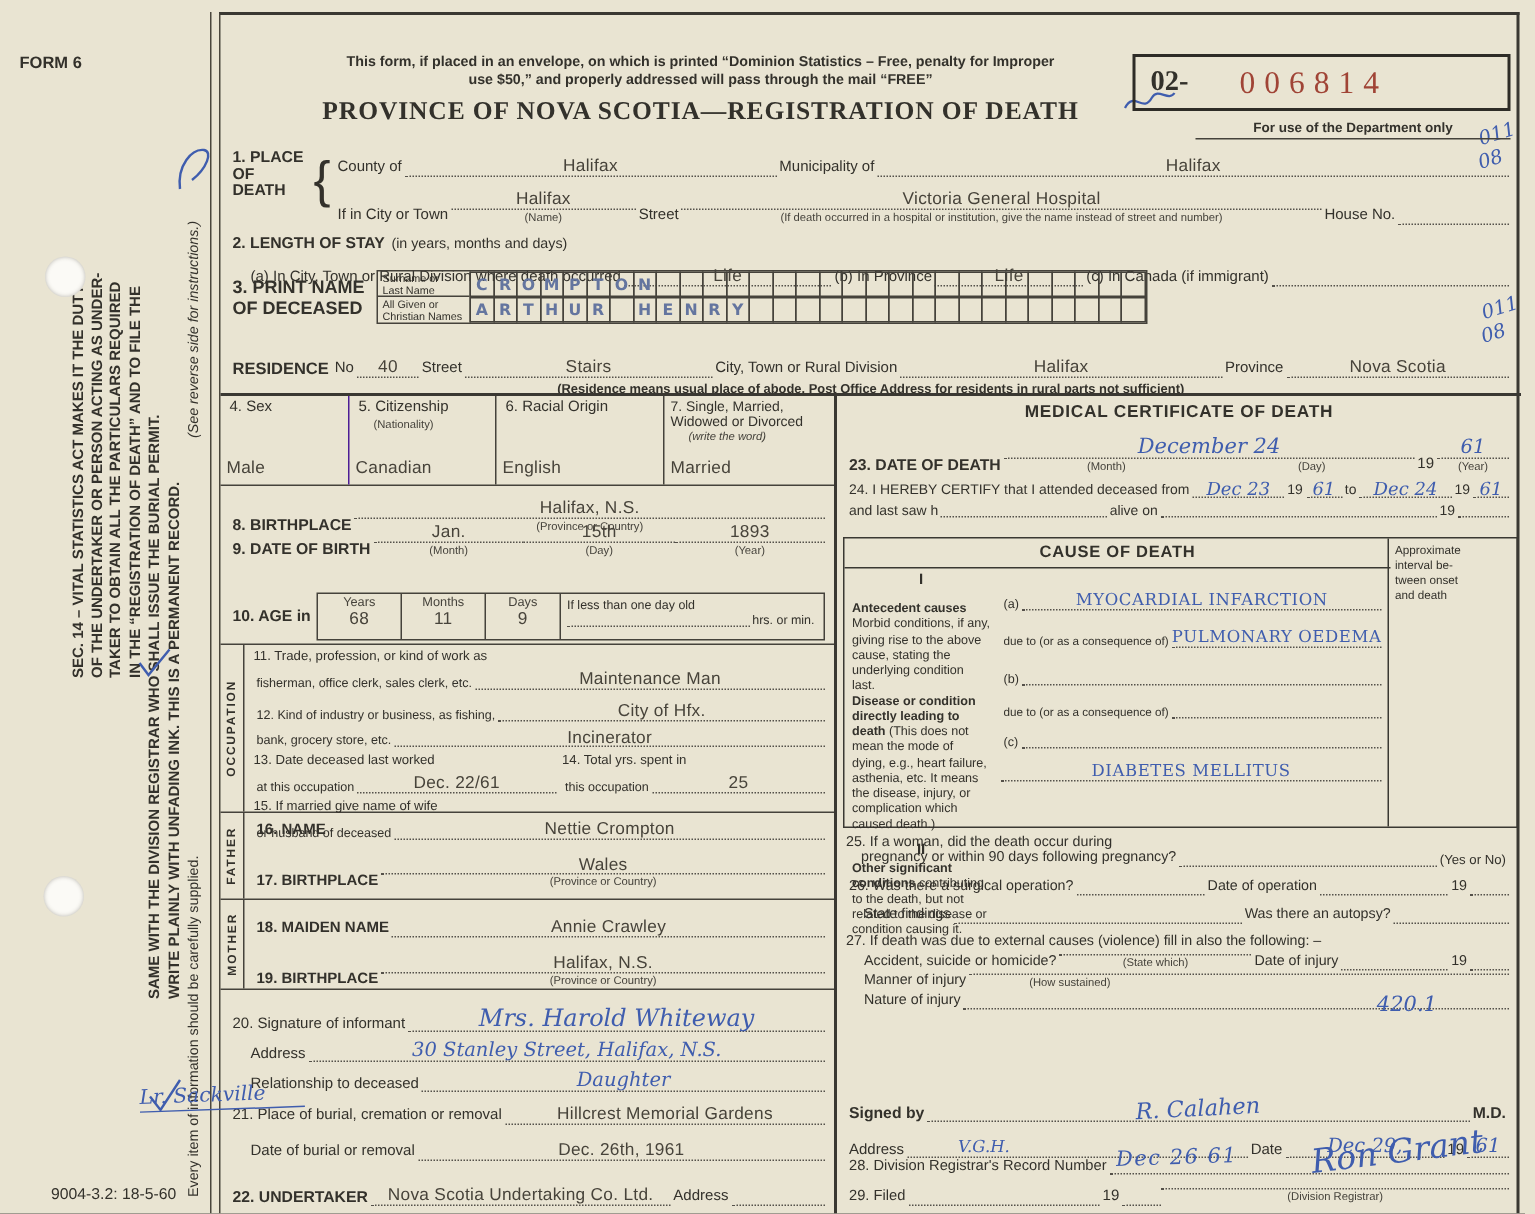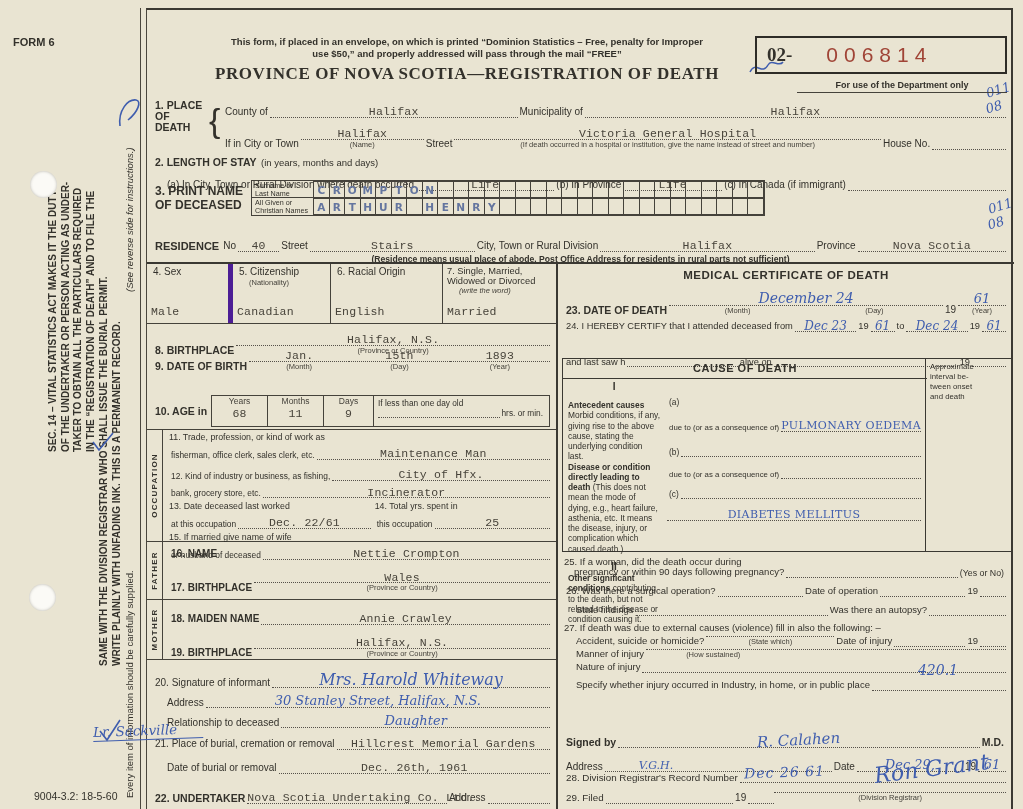--- a/index.html
+++ b/index.html
@@ -12,21 +12,21 @@
   .vline {position:absolute;top:8px;bottom:0;width:0;border-left:1px solid #4a463c}
   .hole {position:absolute;width:27px;height:27px;border-radius:50%;background:#fbfaf6;box-shadow:inset 0 0 3px rgba(60,55,40,.35)}
   .form {position:absolute;left:146px;top:8px;width:867px;height:801px;border-top:2px solid #3a3832;border-right:2px solid #3a3832;border-left:1px solid #4a463c}
   .row {display:flex;align-items:flex-end}
   .lbl {font-size:10px;white-space:nowrap;line-height:1.15;padding:0 2px}
   .dot {flex:1;border-bottom:1.3px dotted #55514a;text-align:center;line-height:1.05;min-width:12px}
   .dot>span {position:relative;top:2px}
   .col {display:flex;flex-direction:column}
   .col>.dot {flex:none;width:100%}
   .cap {font-size:7.5px;color:#45423b;text-align:center;line-height:1.35}
-  .typed {font-family:Liberation Mono, monospace;font-size:11.5px;color:#47433a;letter-spacing:.2px;white-space:nowrap}
+  .typed {font-family:Liberation Sans, sans-serif;font-size:11.5px;color:#47433a;letter-spacing:.2px;white-space:nowrap}
   .hand {font-family:"DejaVu Serif",serif;font-style:italic;color:#3f5dae;white-space:nowrap}
   .hcaps {font-style:normal;font-size:11px;letter-spacing:.4px}
   .comb {display:flex}
   .cell {flex:none;width:16.5px;height:17px;border:1px solid #45423b;margin-left:-1px;text-align:center;font-family:"DejaVu Sans",sans-serif;font-weight:bold;font-size:10.5px;color:#64759f;line-height:16px}
   .gl {height:17px;font-size:7.2px;line-height:7.6px;padding:1px 0 0 3px}
   .vstrip {position:absolute;left:0;top:0;bottom:0;width:16px;border-right:1px solid #45423b;display:flex;align-items:center;justify-content:center}
   .vstrip>span {transform:rotate(-90deg);font-size:8px;font-weight:bold;letter-spacing:1.2px;white-space:nowrap}
   .lcol {position:absolute;left:0;top:252px;width:409px;height:549px;border-top:2px solid #3a3832}
   .rcol {position:absolute;left:409px;top:252px;width:458px;height:549px;border-top:2px solid #3a3832;border-left:2px solid #3a3832}
   .sect {position:absolute;left:0;right:0}
@@ -96,21 +96,21 @@
   <div class="form">
 
     <div class="abs b" style="left:40px;top:26px;width:560px;text-align:center;font-size:9.5px;line-height:12px">
       <div>This form, if placed in an envelope, on which is printed “Dominion Statistics – Free, penalty for Improper</div>
       <div>use $50,” and properly addressed will pass through the mail “FREE”</div>
     </div>
     <div class="abs b" style="left:30px;top:54px;width:580px;text-align:center;font-size:17px;font-family:'Liberation Serif',serif;letter-spacing:.6px">PROVINCE OF NOVA SCOTIA—REGISTRATION OF DEATH</div>
 
     <div class="abs" style="left:608px;top:26px;width:252px;height:38px;border:2.4px solid #2e2c27;display:flex;align-items:center">
       <span class="b" style="font-family:'Liberation Serif',serif;font-size:19px;padding-left:10px">02-</span>
-      <span style="font-family:Liberation Sans, sans-serif;font-size:21px;letter-spacing:6px;color:#a04436;margin-left:34px">006814</span>
+      <span style="font-family:Liberation Serif, serif;font-size:21px;letter-spacing:6px;color:#a04436;margin-left:34px">006814</span>
     </div>
     <div class="abs b" style="left:650px;top:70px;width:210px;text-align:center;font-size:9px;border-bottom:1px solid #45423b;padding-bottom:2px">For use of the Department only</div>
 
     <div class="abs" style="left:8px;top:90px;width:851px;display:flex">
       <div class="b" style="width:54px;font-size:10.5px;line-height:11px">
         <div>1. PLACE</div>
         <div>OF</div>
         <div>DEATH</div>
       </div>
       <div style="font-size:34px;font-weight:normal;line-height:40px;width:14px">{</div>
@@ -247,21 +247,21 @@
         <span class="dot" style="flex:1.3"><span class="typed">Halifax</span></span>
         <span class="lbl">Province</span>
         <span class="dot" style="flex:.9"><span class="typed">Nova Scotia</span></span>
       </div>
       <div class="b" style="text-align:center;font-size:8.6px;margin-top:2px">(Residence means usual place of abode. Post Office Address for residents in rural parts not sufficient)</div>
     </div>
 
     <div class="lcol">
 
       <div class="sect hr" style="top:0;height:60px;display:flex">
-        <div class="col" style="width:86px;border-right:5px solid #4c1d95;padding:2px 4px">
+        <div class="col" style="width:86px;border-right:1px solid #4c1d95;padding:2px 4px">
           <span class="lbl">4. Sex</span>
           <span class="typed" style="margin-top:auto;padding-bottom:3px">Male</span>
         </div>
         <div class="col" style="width:98px;border-right:1px solid #45423b;padding:2px 4px">
           <span class="lbl">5. Citizenship</span>
           <span class="cap" style="text-align:left;padding-left:12px">(Nationality)</span>
           <span class="typed" style="margin-top:auto;padding-bottom:3px">Canadian</span>
         </div>
         <div class="col" style="width:112px;border-right:1px solid #45423b;padding:2px 4px">
           <span class="lbl">6. Racial Origin</span>
@@ -472,21 +472,21 @@
         <div class="row">
           <span class="lbl" style="font-size:9.3px">24. I HEREBY CERTIFY that I attended deceased from</span>
           <span class="dot"><span class="hand" style="font-size:12px">Dec 23</span></span>
           <span class="lbl" style="font-size:9.3px">19</span>
           <span class="dot" style="flex:none;width:24px"><span class="hand" style="font-size:12px">61</span></span>
           <span class="lbl" style="font-size:9.3px">to</span>
           <span class="dot"><span class="hand" style="font-size:12px">Dec 24</span></span>
           <span class="lbl" style="font-size:9.3px">19</span>
           <span class="dot" style="flex:none;width:24px"><span class="hand" style="font-size:12px">61</span></span>
         </div>
-        <div class="row" style="margin-top:25px">
+        <div class="row" style="margin-top:3px">
           <span class="lbl" style="font-size:9.3px">and last saw h</span>
           <span class="dot" style="flex:.6"></span>
           <span class="lbl" style="font-size:9.3px">alive on</span>
           <span class="dot" style="flex:1"></span>
           <span class="lbl" style="font-size:9.3px">19</span>
           <span class="dot" style="flex:none;width:34px"></span>
         </div>
       </div>
 
       <div class="causebox">
@@ -501,20 +501,21 @@
           <div class="cdesc">
             <div class="b" style="text-align:center;font-size:10px">I</div>
             <div style="margin-top:7px"><span class="b">Antecedent causes</span><span> Morbid conditions, if any, giving rise to the above cause, stating the underlying condition last.</span></div>
             <div><span class="b">Disease or condition directly leading to death</span> <span>(This does not mean the mode of dying, e.g., heart failure, asthenia, etc. It means the disease, injury, or complication which caused death.)</span></div>
             <div class="b" style="text-align:center;font-size:10px;margin-top:7px">II</div>
             <div><span class="b">Other significant conditions</span><span> contributing to the death, but not related to the disease or condition causing it.</span></div>
           </div>
           <div class="centries">
             <div class="row" style="height:28px">
               <span class="sm">(a)</span>
+              <span class="dot"><span class="hand hcaps">MYOCARDIAL INFARCTION</span></span>
             </div>
             <div class="row" style="height:25px">
               <span class="sm" style="font-size:7.8px">due to (or as a consequence of)</span>
               <span class="dot"><span class="hand hcaps">PULMONARY OEDEMA</span></span>
             </div>
             <div class="row" style="height:25px">
               <span class="sm">(b)</span>
               <span class="dot"></span>
             </div>
             <div class="row" style="height:22px">
@@ -576,24 +577,20 @@
           <span class="lbl" style="font-size:9.5px;padding-left:12px">Manner of injury</span>
           <div class="col" style="flex:1">
             <span class="dot"></span>
             <span class="cap" style="text-align:left;padding-left:40px">(How sustained)</span>
           </div>
         </div>
         <div class="row" style="margin-top:2px">
           <span class="lbl" style="font-size:9.5px;padding-left:12px">Nature of injury</span>
           <span class="dot"></span>
         </div>
-        <div class="row" style="margin-top:7px">
-          <span class="lbl" style="font-size:9.5px;padding-left:12px">Specify whether injury occurred in Industry, in home, or in public place</span>
-          <span class="dot"></span>
-        </div>
       </div>
 
       <div class="sect" style="top:456px;padding:4px 8px 0 6px">
         <div class="row" style="height:24px">
           <span class="lbl b" style="font-size:10.5px">Signed by</span>
           <span class="dot"><span class="hand" style="font-size:15px;display:inline-block;transform:rotate(-3deg)">R. Calahen</span></span>
           <span class="lbl b" style="font-size:10.5px">M.D.</span>
         </div>
         <div class="row" style="height:24px">
           <span class="lbl">Address</span>

